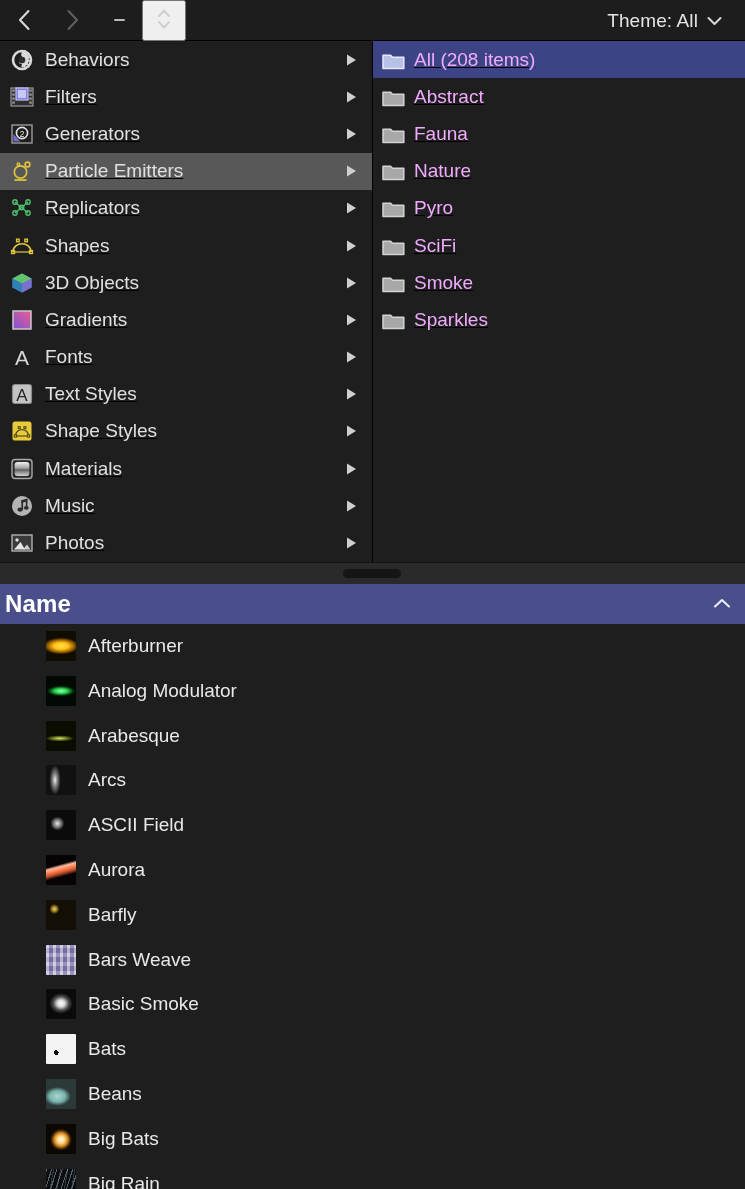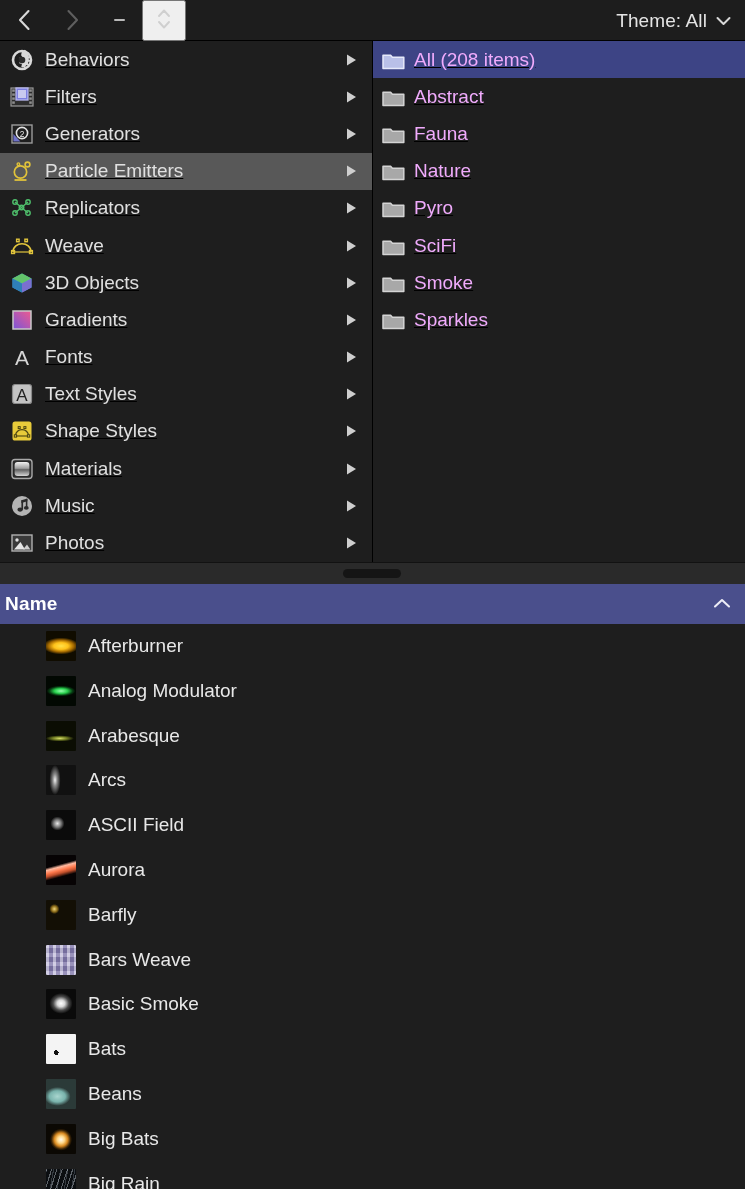--- a/index.html
+++ b/index.html
@@ -33,21 +33,21 @@
   .tb-dash {
     width: 46px; height:41px; display:flex; align-items:center; justify-content:center;
     color:#b9b9b9; font-size:17px; line-height:1;
   }
   .tb-dash span { display:block; width:11px; height:2px; background:#b9b9b9; border-radius:1px;}
   .tb-stepper {
     width: 44px; height:41px; display:flex; align-items:center; justify-content:center;
     color:#cccccc; cursor:pointer;
   }
   .theme-menu {
-    position:absolute; right: 8px; top:0; height:41px;
+    position:absolute; right: 17px; top:0; height:41px;
     display:flex; align-items:center; gap:9px;
     padding: 0 6px; cursor:pointer;
     color:#e4e4e4; font-size:19px; letter-spacing:.1px;
   }
   .theme-menu .chev { color:#d8d8d8; display:flex; align-items:center; }
 
   
   .top-split { flex: 0 0 514px; display:flex; background:#1e1e1e; position:relative;text-decoration:underline; }
   .cat-pane {
     width: 373px; flex:0 0 373px; background:#1e1e1e;
@@ -89,21 +89,21 @@
     width: 58px; height: 9px; border-radius: 4.5px;
     background:#151515; cursor:pointer;
   }
 
   
   .name-header {
     flex:0 0 40px; height:40px; background:#4a4f8c;
     display:flex; align-items:center; justify-content:space-between;
     padding: 0 14px 0 5px; cursor:pointer;
   }
-  .name-header .title { color:#ffffff; font-size:19px; font-weight:700; letter-spacing:.2px;}
+  .name-header .title { color:#ffffff; font-size:24px; font-weight:700; letter-spacing:.2px;}
   .name-header .sort { color:#e9e9f5; display:flex; align-items:center;}
 
   
   .file-list { flex:1 1 auto; background:#1e1e1e; overflow:hidden; position:relative;margin-left:8px; }
   .file-row {
     height: 44.8px; display:flex; align-items:center;
     padding-left: 38px; cursor:pointer;
   }
   .file-thumb {
     width:30px; height:30px; flex:0 0 30px; margin-right:12px;
@@ -298,21 +298,21 @@
               <path d="M3 18 C3 7, 21 7, 21 18" fill="none" stroke="#e2c53c" stroke-width="1.7"></path>
               <g fill="none" stroke="#e2c53c" stroke-width="1.4">
                 <rect x="1.6" y="16.6" width="2.9" height="2.9"></rect>
                 <rect x="19.5" y="16.6" width="2.9" height="2.9"></rect>
                 <rect x="6.6" y="5.2" width="2.5" height="2.5"></rect>
                 <rect x="14.9" y="5.2" width="2.5" height="2.5"></rect>
               </g>
               <line x1="3" y1="18" x2="21" y2="18" stroke="#e2c53c" stroke-width="1.2"></line>
             </svg>
           </span>
-          <span class="cat-label">Weave</span>
+          <span class="cat-label">Shapes</span>
           <span class="cat-arrow">
             <svg width="12" height="14" viewBox="0 0 12 14">
               <polygon points="2,1.4 11,7 2,12.6" fill="#cfcfcf"></polygon>
             </svg>
           </span>
         </div>
         <div class="cat-row">
           <span class="cat-ico">
             <svg width="24" height="24" viewBox="0 0 24 24">
               <polygon points="12,2.5 21.5,7.5 21.5,16.5 12,21.5 2.5,16.5 2.5,7.5" fill="#3f9fd8"></polygon>

